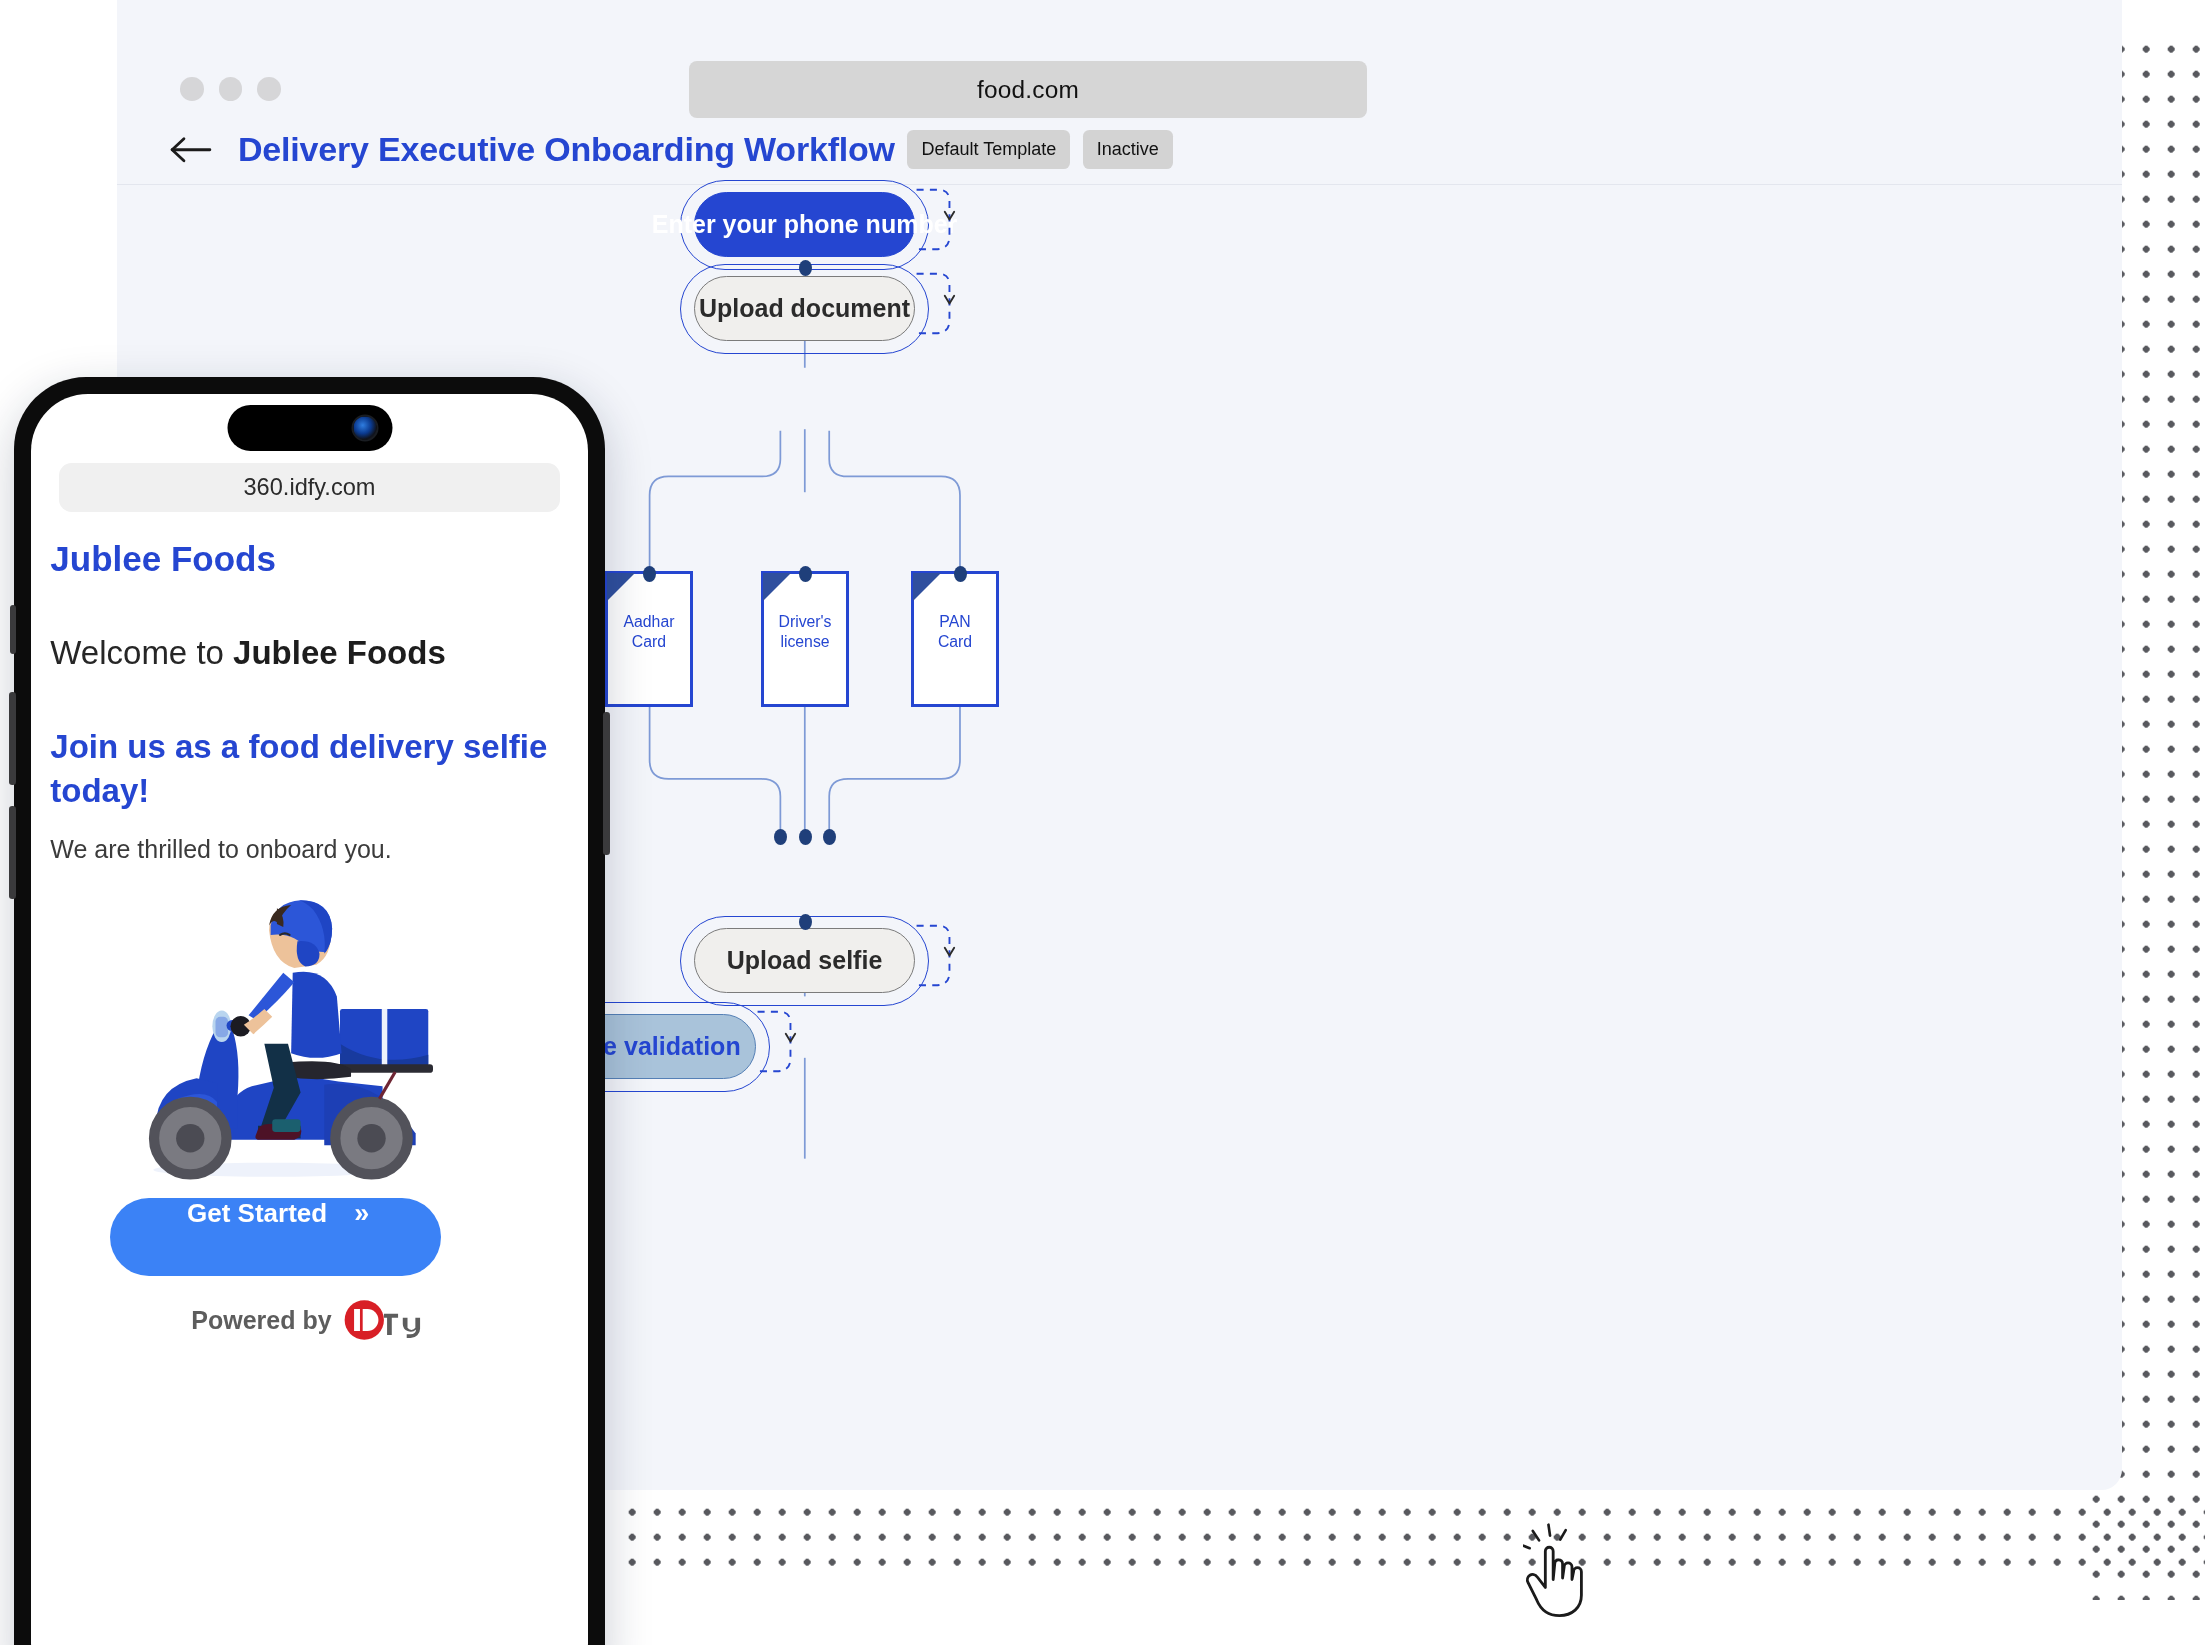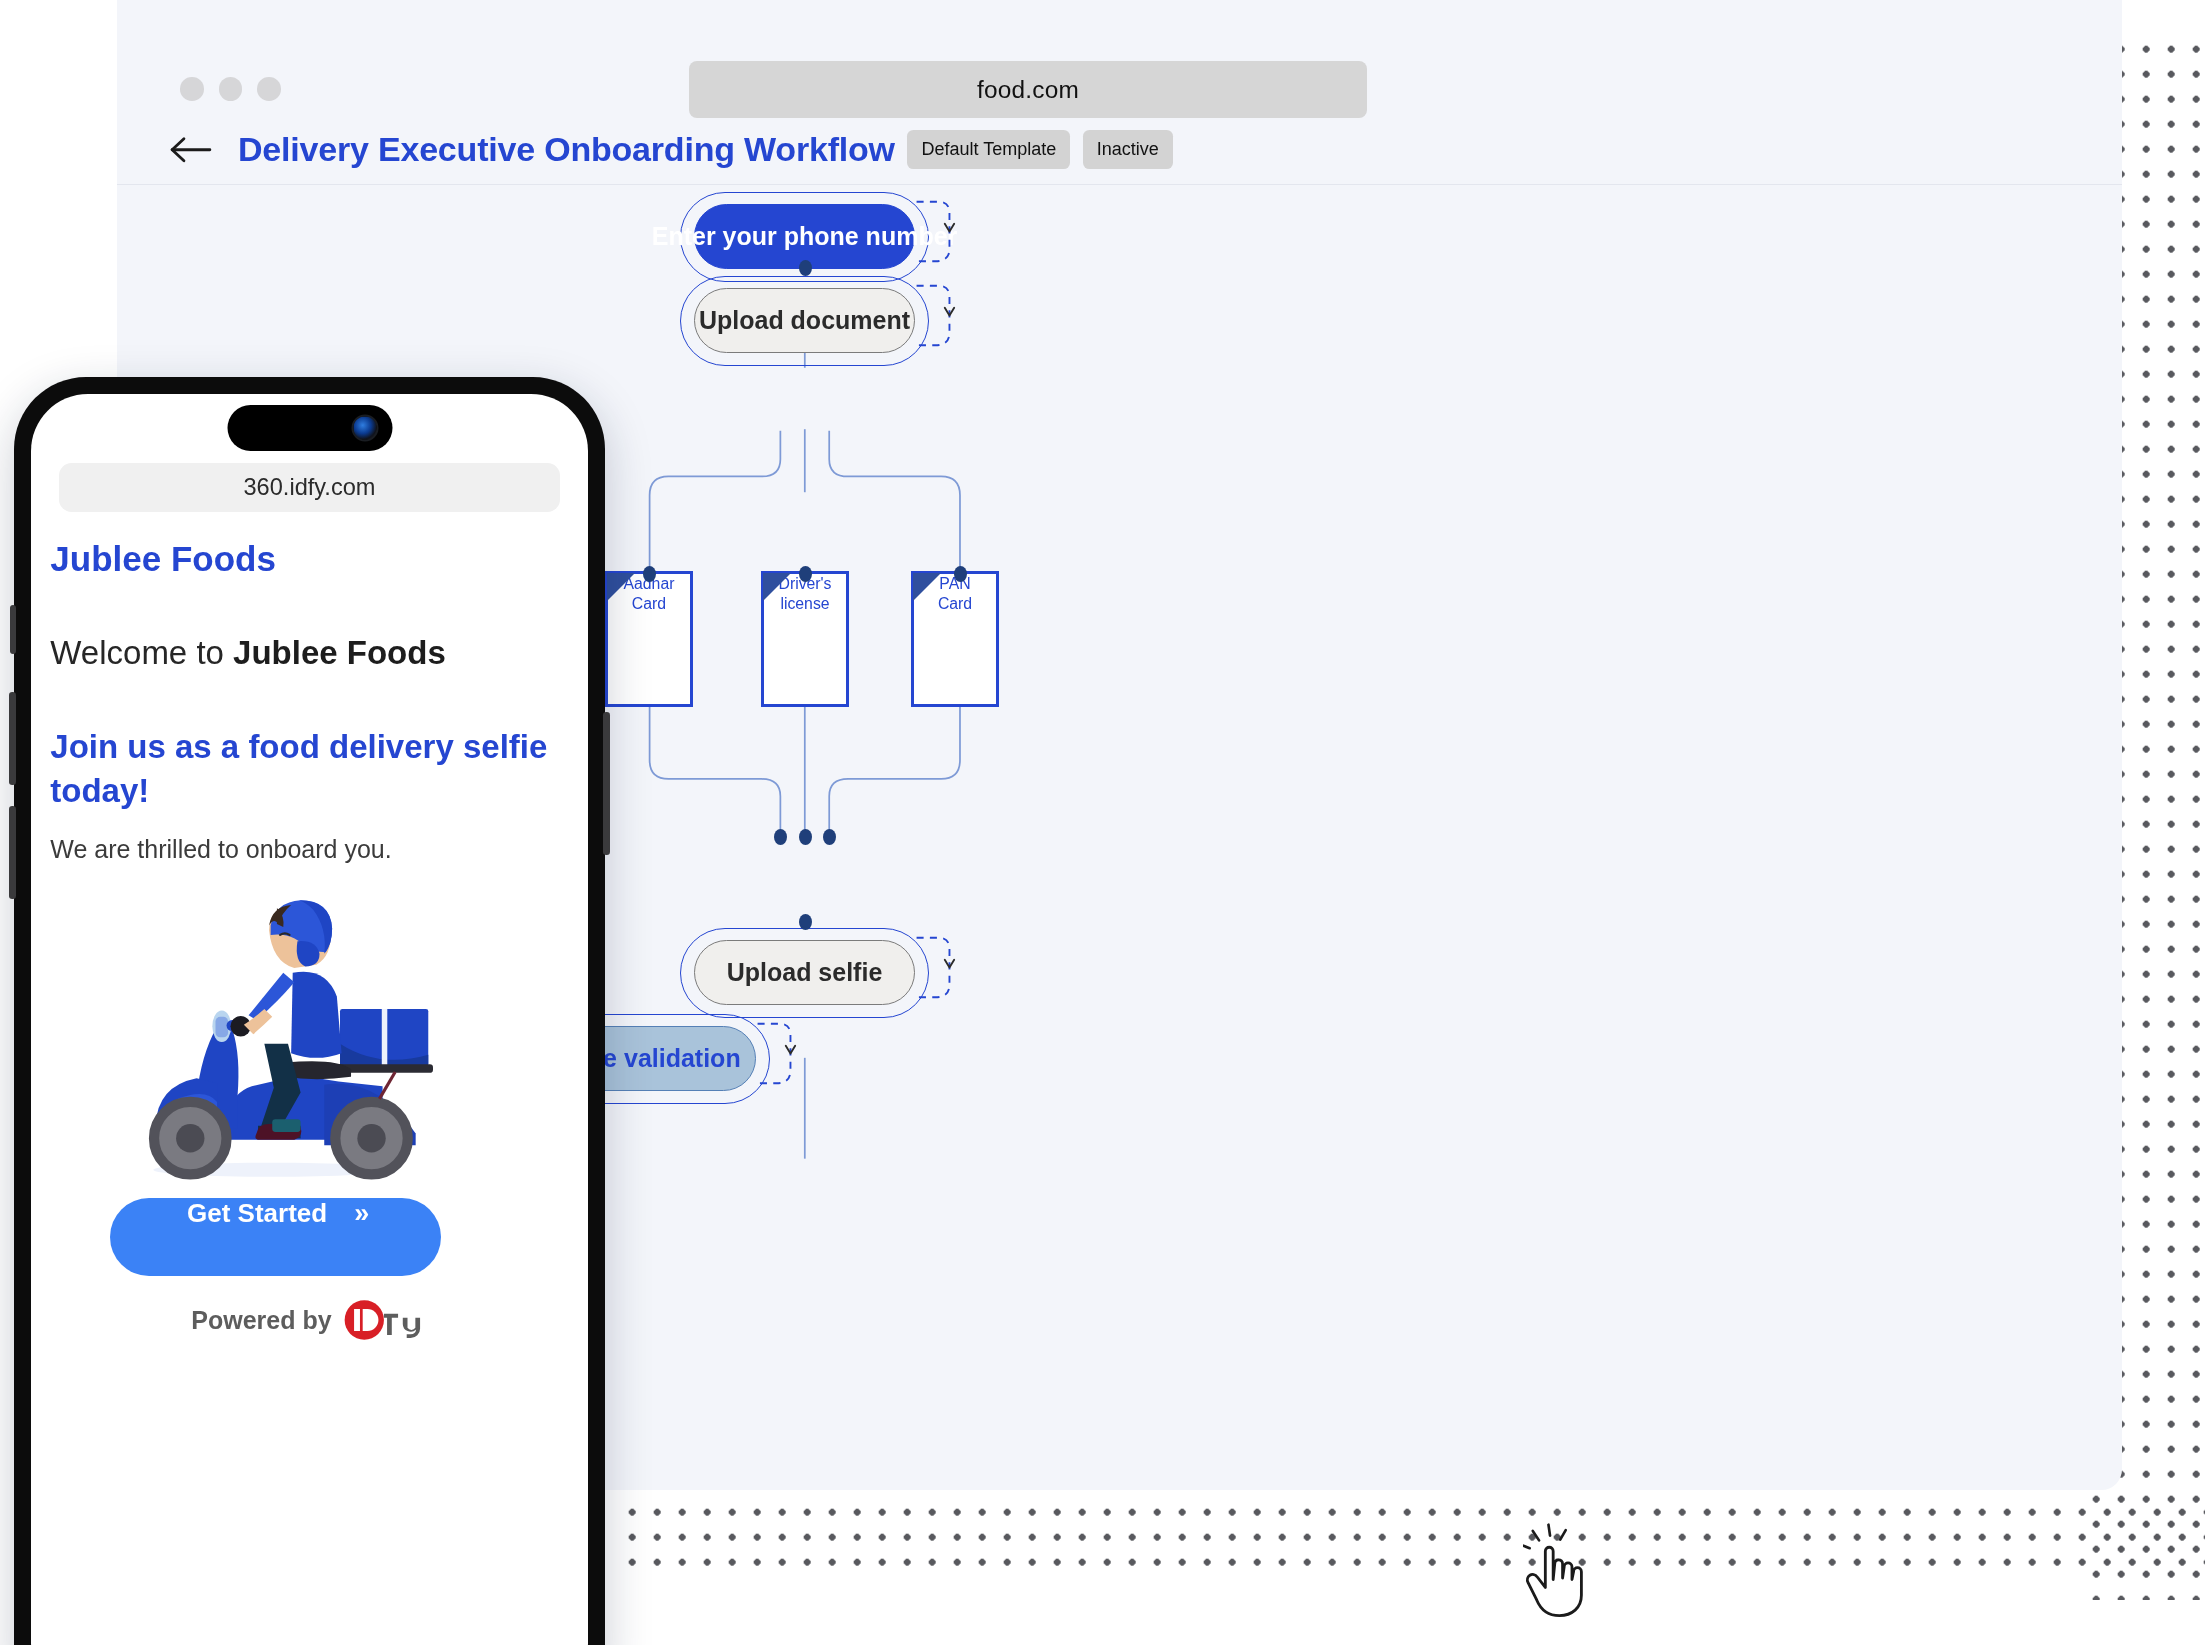--- a/index.html
+++ b/index.html
@@ -61,21 +61,21 @@
   .pill {
     margin-left: 12.6px; background: #d3d3d3; border-radius: 6.3px;
     padding: 8.7px 14px; font-size: 18px; color: #111; white-space: nowrap;
   }
   #pagehead .pill:first-of-type { margin-left: 17.3px; }
 
   
   #canvas { position: absolute; left: 0; top: 216px; width: 100%; height: 1273px; }
   #wires { position: absolute; left: 0; top: 0; width: 2005px; height: 1273px; }
 
-  .node { position: absolute; margin-top: 12px; }
+  .node { position: absolute; }
   .node .shell {
     position: absolute; left: 0; top: 0; width: 100%; height: 100%;
     border: 1.9px solid #2546d1; border-radius: 787px;
     background: transparent;
   }
   .node .inner {
     position: absolute; left: 14px; top: 12.6px; right: 14px; bottom: 12.6px;
     border-radius: 787px;
     display: flex; align-items: center; justify-content: center;
     font-size: 25px; white-space: nowrap;
@@ -88,21 +88,21 @@
   }
   .node.selected .inner {
     background: #a9c3da; border: 1.6px solid #5580b6; color: #2546d1; font-weight: bold;
   }
   .loop { position: absolute; right: -33px; top: 0; width: 47px; height: 100%; pointer-events:none; }
 
   
   .doccard {
     position: absolute; width: 88px; height: 136px;
     border: 3.2px solid #2546d1; background: #ffffff;
-    display: flex; align-items: flex-start; justify-content: center;
+    display: flex; align-items: center; justify-content: center;
     padding-bottom: 13px;
   }
   .doccard .fold {
     position: absolute; left: -0.8px; top: -0.8px; width: 0; height: 0;
     border-left: 28px solid #2f4f9e; border-bottom: 28px solid transparent;
   }
   .doccard .dlabel {
     font-size: 15.8px; color: #2546d1; text-align: center; line-height: 1.28; font-weight: 500;
   }
   .dot-conn {

